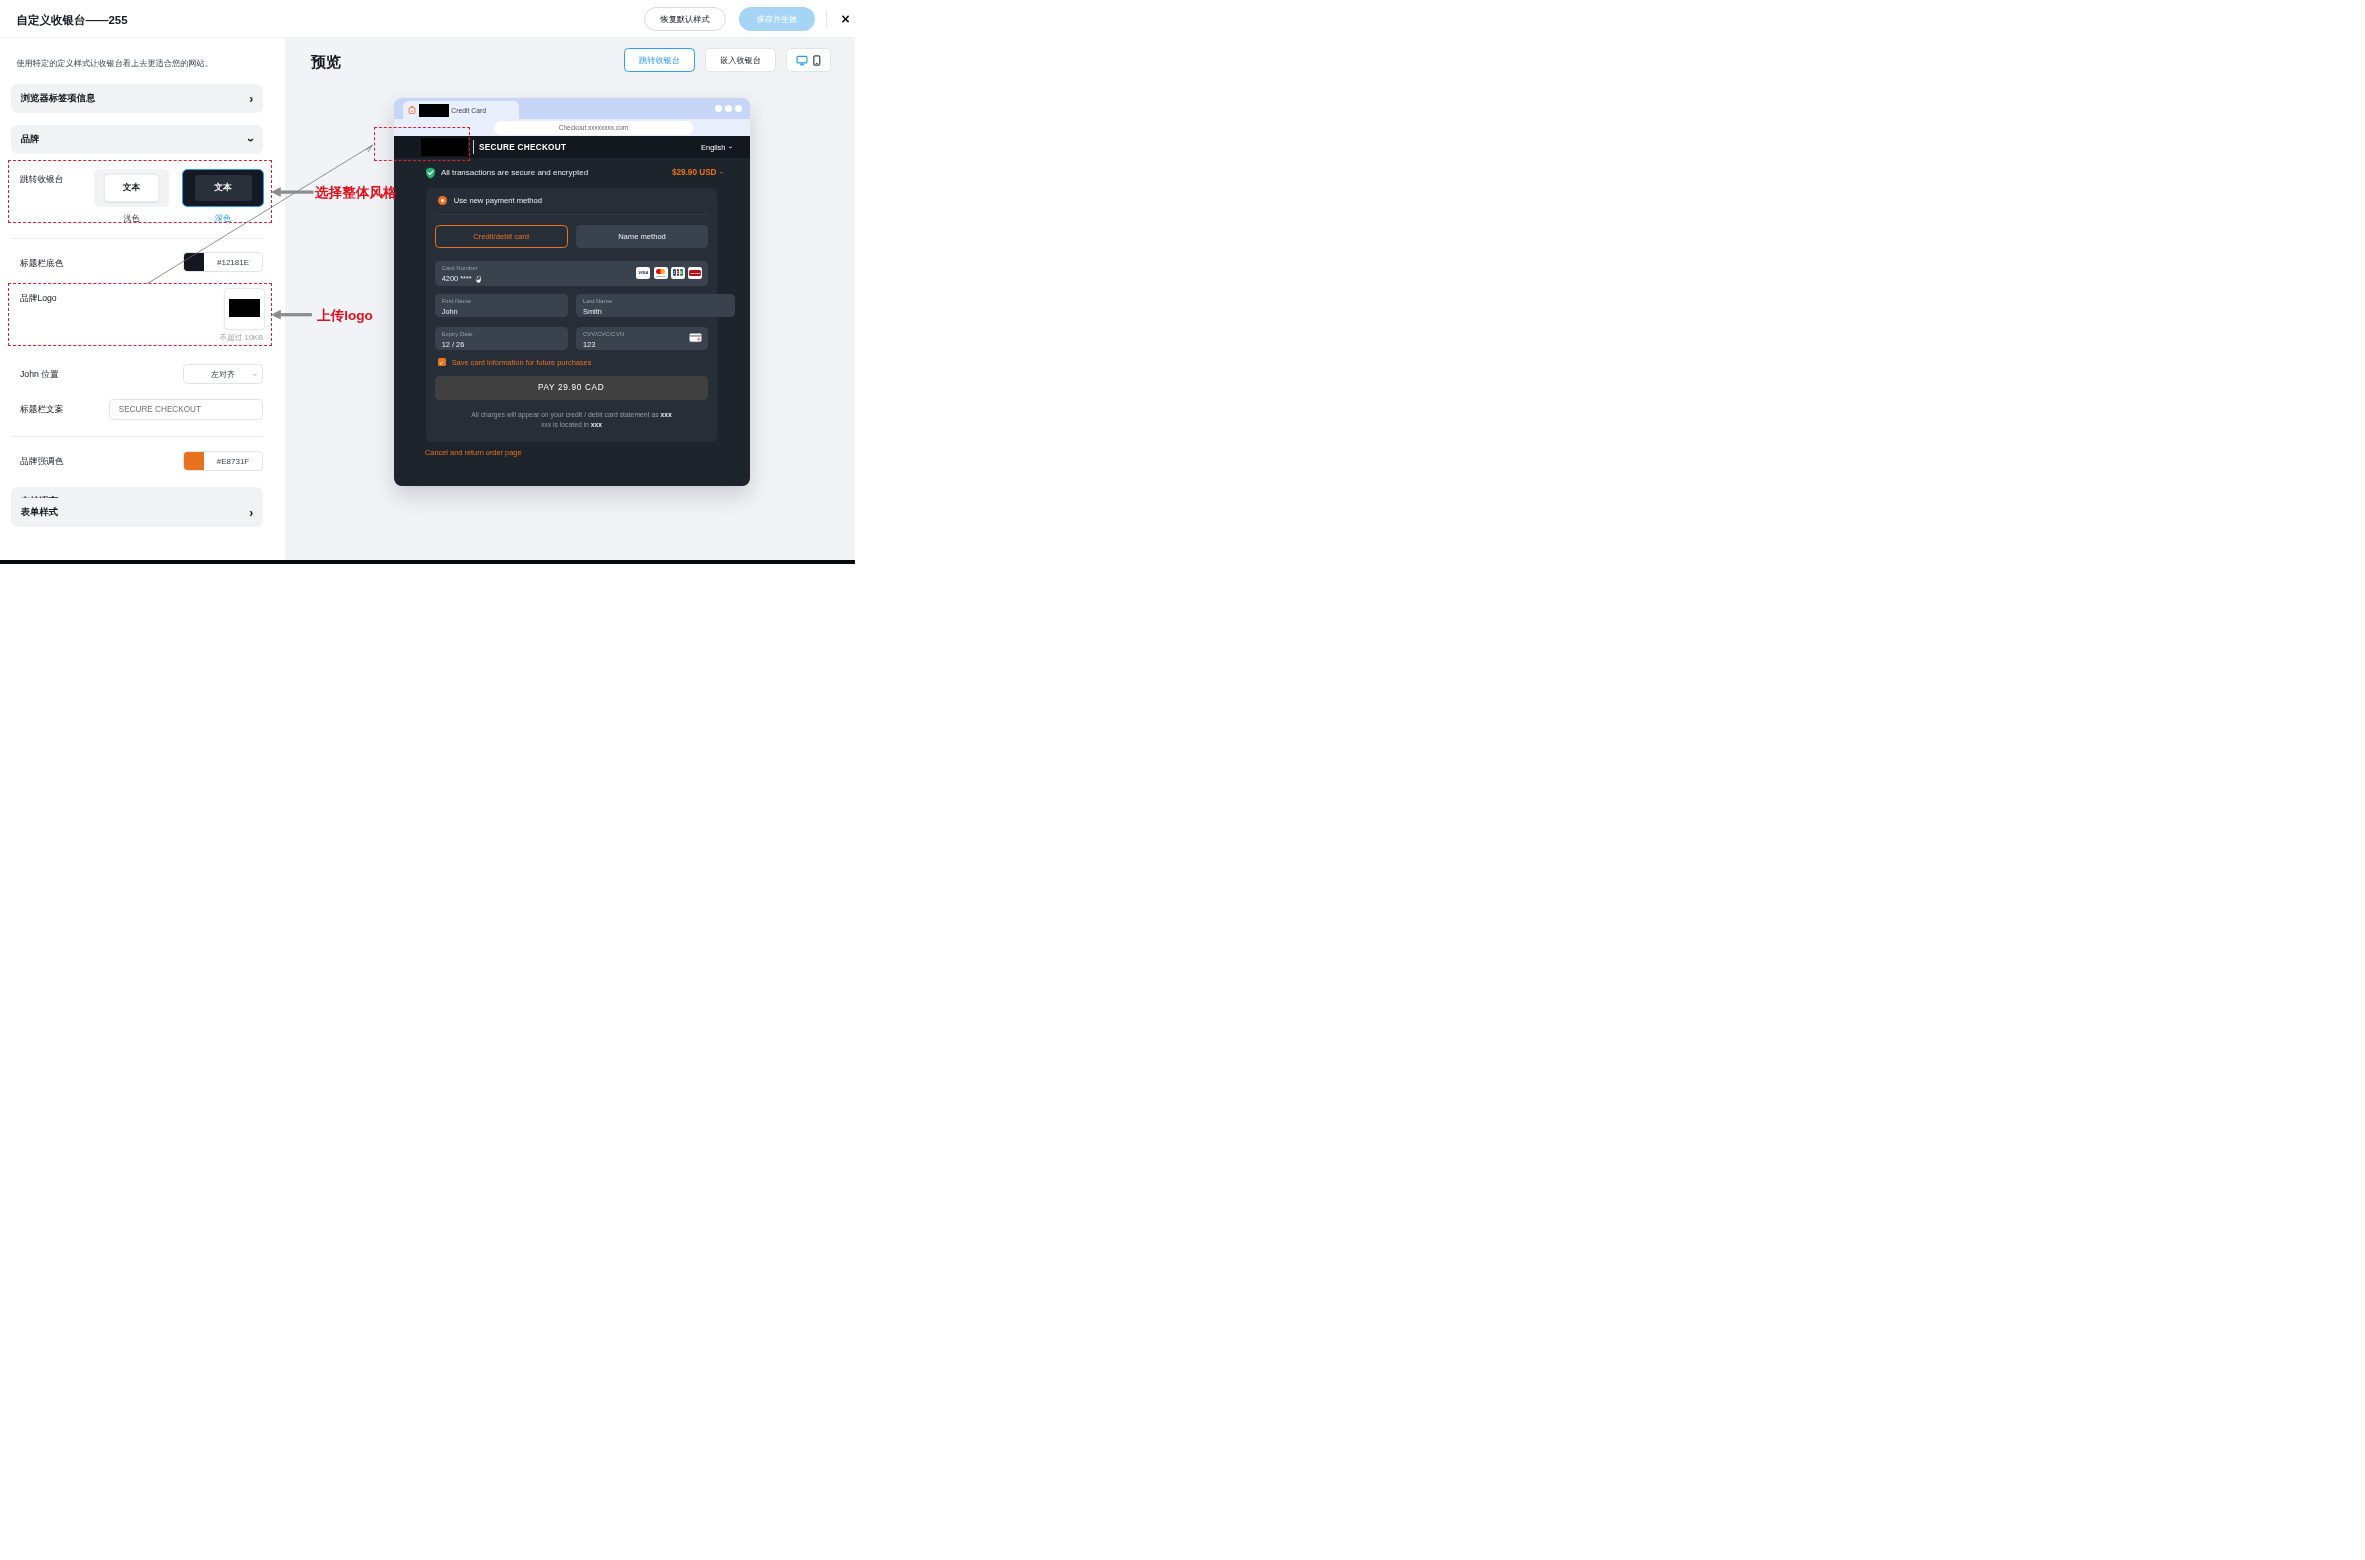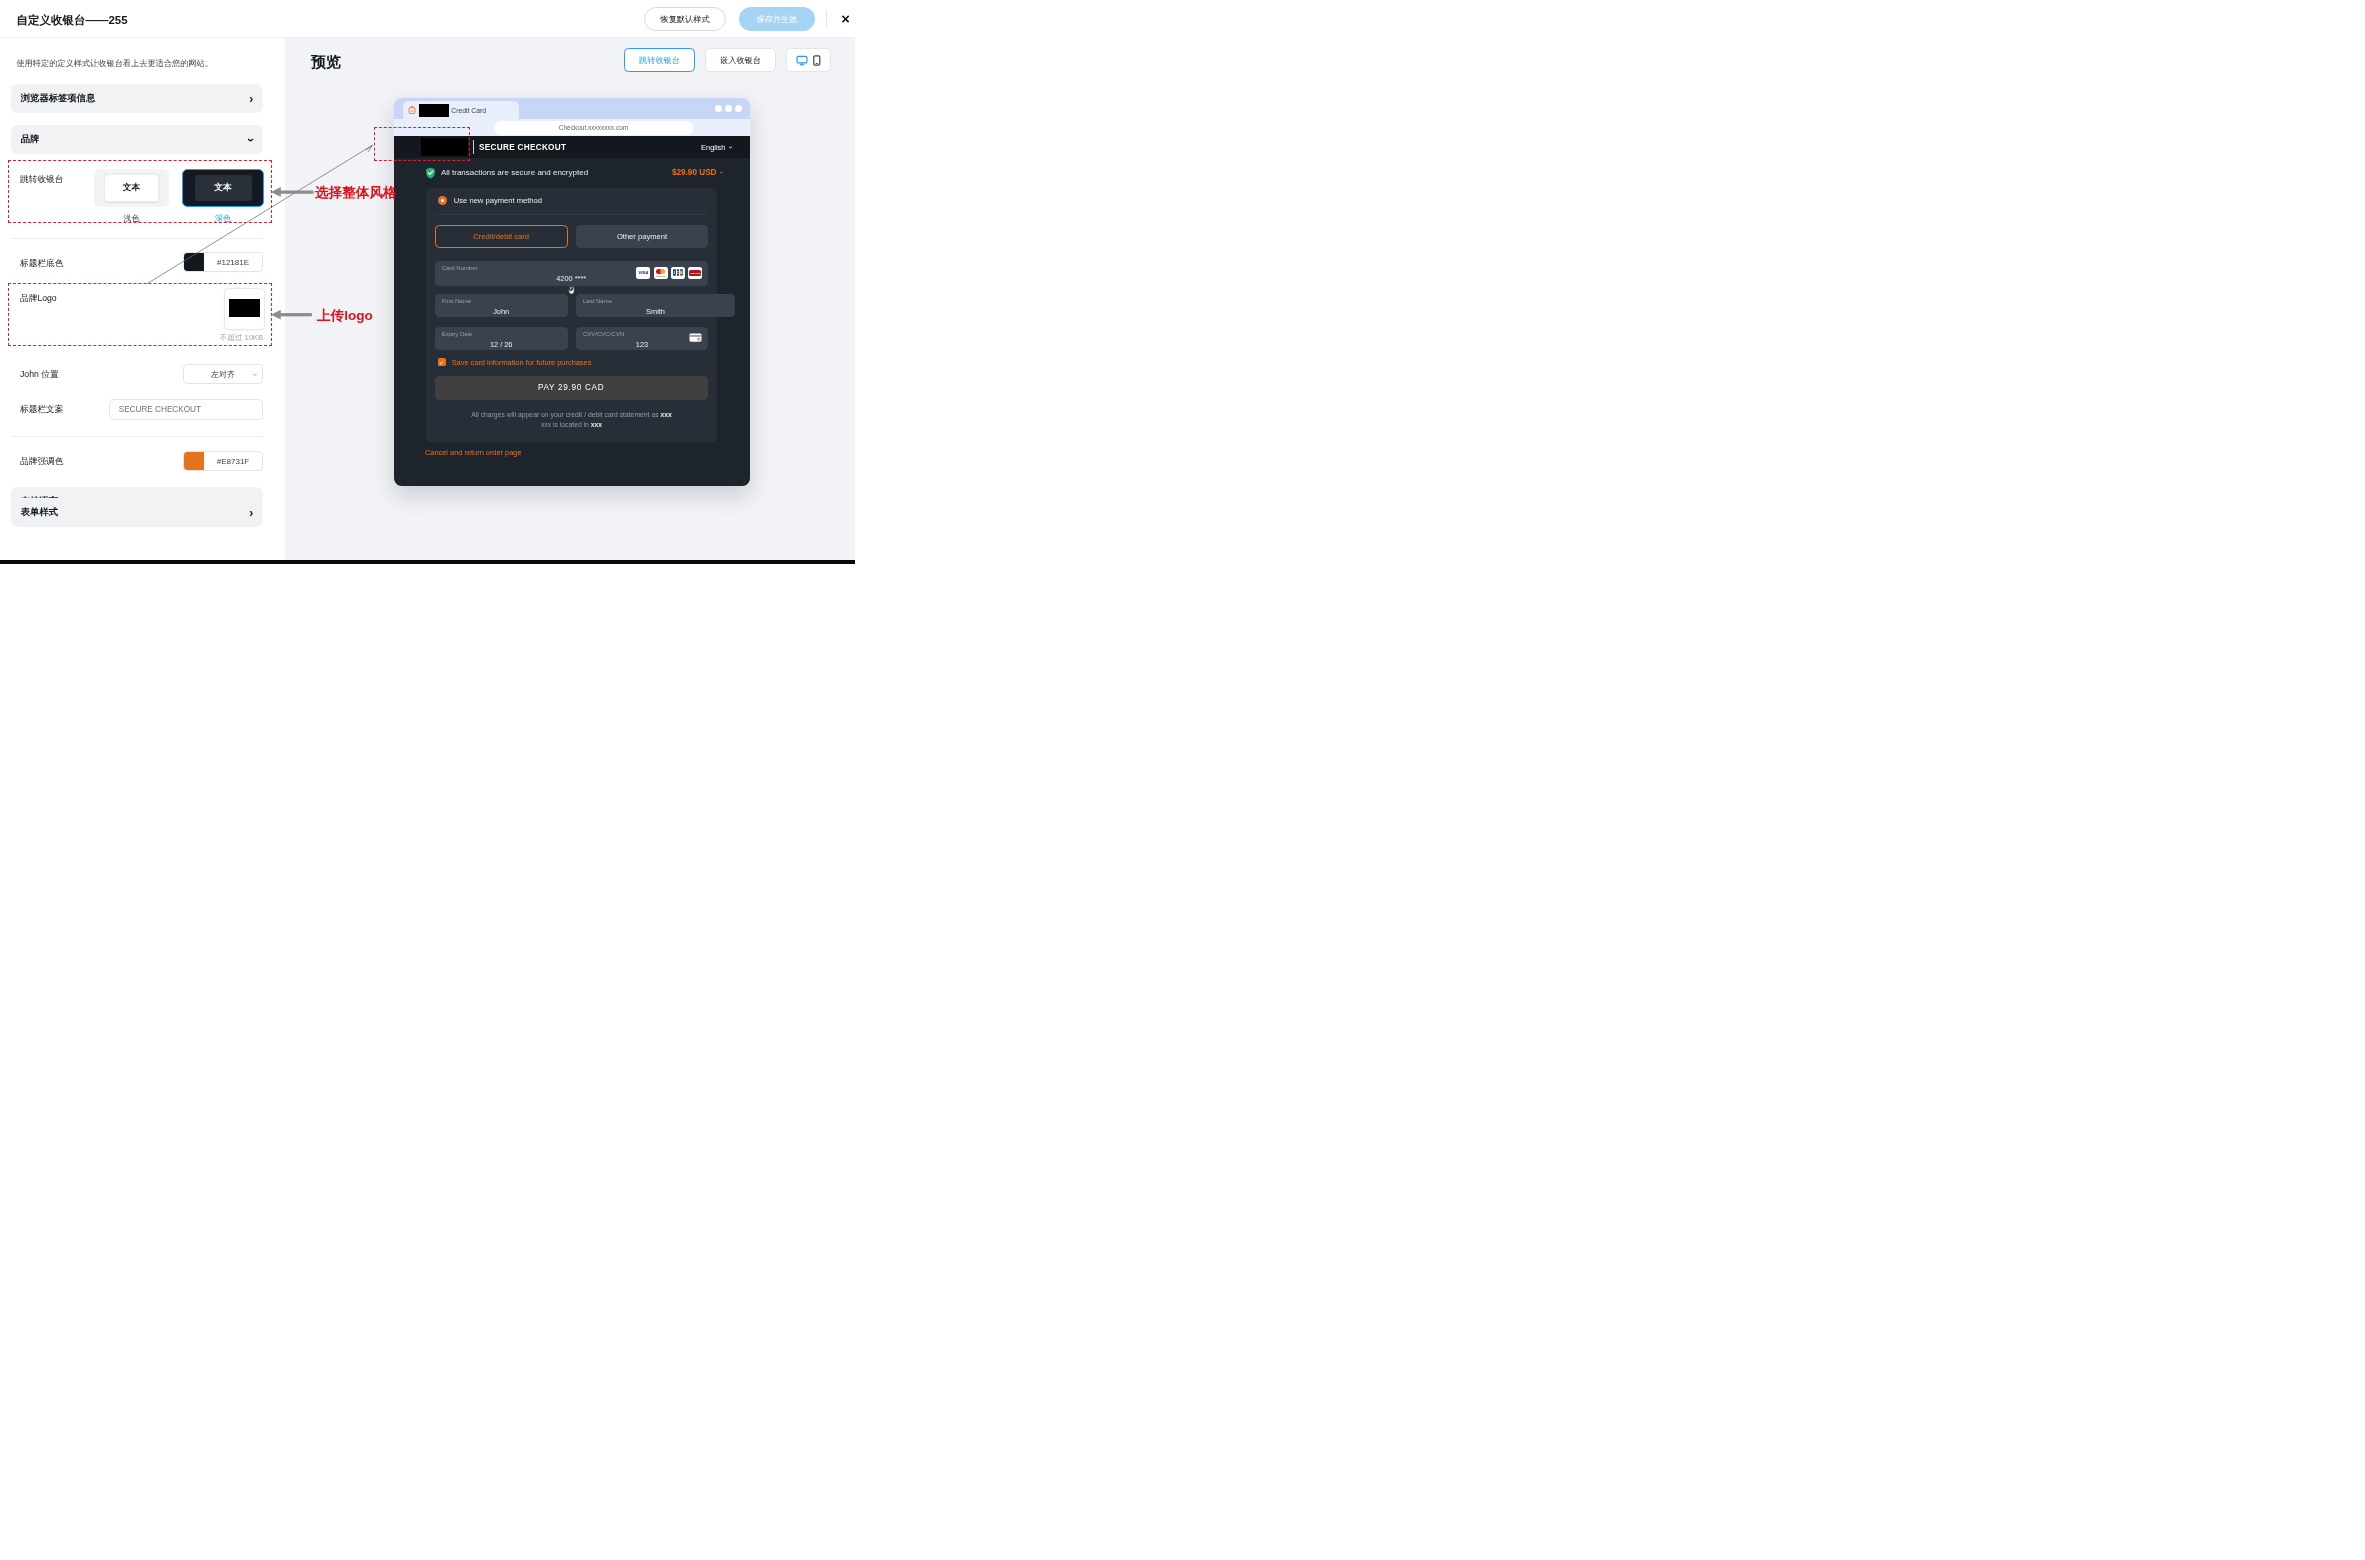--- a/index.html
+++ b/index.html
@@ -102,21 +102,21 @@
   .radio-label{font-size:7.6px;color:#EDEFF1;}
   .card-div{position:absolute;left:9.8px;top:26px;width:271px;height:0.5px;background:#333B46;}
 
   .method-tab{position:absolute;top:37px;height:23.5px;border-radius:4.4px;display:flex;align-items:center;justify-content:center;
           font-size:7.6px;box-sizing:border-box;cursor:pointer;}
   .tab-card{left:8.7px;width:133px;border:0.8px solid #E8731F;color:#E8731F;background:transparent;}
   .tab-other{left:150px;width:132px;background:#3A424E;color:#EDEFF1;}
 
   .cc-field{position:absolute;background:#3A424D;border-radius:4.4px;box-sizing:border-box;padding:4.4px 7px;cursor:text;}
   .cc-label{font-size:6px;color:#98A0A9;}
-  .cc-value{font-size:7.4px;color:#EDEFF1;margin-top:2.7px;display:flex;align-items:center;gap:2.2px;flex-direction:column;}
+  .cc-value{font-size:7.4px;color:#EDEFF1;margin-top:2.7px;display:flex;align-items:center;gap:2.2px;}
   .f-cardnum{left:8.7px;top:73px;width:273px;height:25px;}
   .f-first{left:8.7px;top:106px;width:133px;height:23px;}
   .f-last{left:150px;top:106px;width:159px;height:23px;}
   .f-expiry{left:8.7px;top:139px;width:133px;height:23px;}
   .f-cvv{left:150px;top:139px;width:132px;height:23px;}
 
   .brand-icons{position:absolute;right:5.5px;top:6px;display:flex;gap:3.3px;}
   .chip{width:14px;height:12.5px;background:#fff;border-radius:2.2px;display:flex;flex-direction:column;align-items:center;justify-content:center;overflow:hidden;}
   .chip-visa{font-size:4.4px;font-weight:800;font-style:italic;color:#1A1F71;letter-spacing:-0.1px;}
   .mc-circles{position:relative;width:8.7px;height:5.5px;}
@@ -299,21 +299,21 @@
         </div>
 
         <div class="pay-card">
           <div class="radio-row">
             <span class="radio"></span>
             <span class="radio-label">Use new payment method</span>
           </div>
           <div class="card-div"></div>
 
           <div class="method-tab tab-card">Credit/debit card</div>
-          <div class="method-tab tab-other">Other payment</div>
+          <div class="method-tab tab-other">Name method</div>
 
           <div class="cc-field f-cardnum">
             <div class="cc-label">Card Number</div>
             <div class="cc-value">
               <span>4200 ****</span>
               <svg width="8.7" height="9.8" viewBox="0 0 16 18">
                 <path d="M5 9 V4 a1.4 1.4 0 0 1 2.8 0 V8 M7.8 8 V3 a1.4 1.4 0 0 1 2.8 0 V8 M10.6 8.5 V4.8 a1.4 1.4 0 0 1 2.8 0 V10 c0 4-1.8 6.5-4.6 6.5 h-1 c-1.8 0-3.4-1.6-4.2-4.2 l-.9-2.8 a1.1 1.1 0 0 1 2.1-.8 l.8 1.8 Z" fill="#fff" stroke="#101318" stroke-width="1.1" stroke-linecap="round" stroke-linejoin="round"></path>
               </svg>
             </div>
             <div class="brand-icons">

